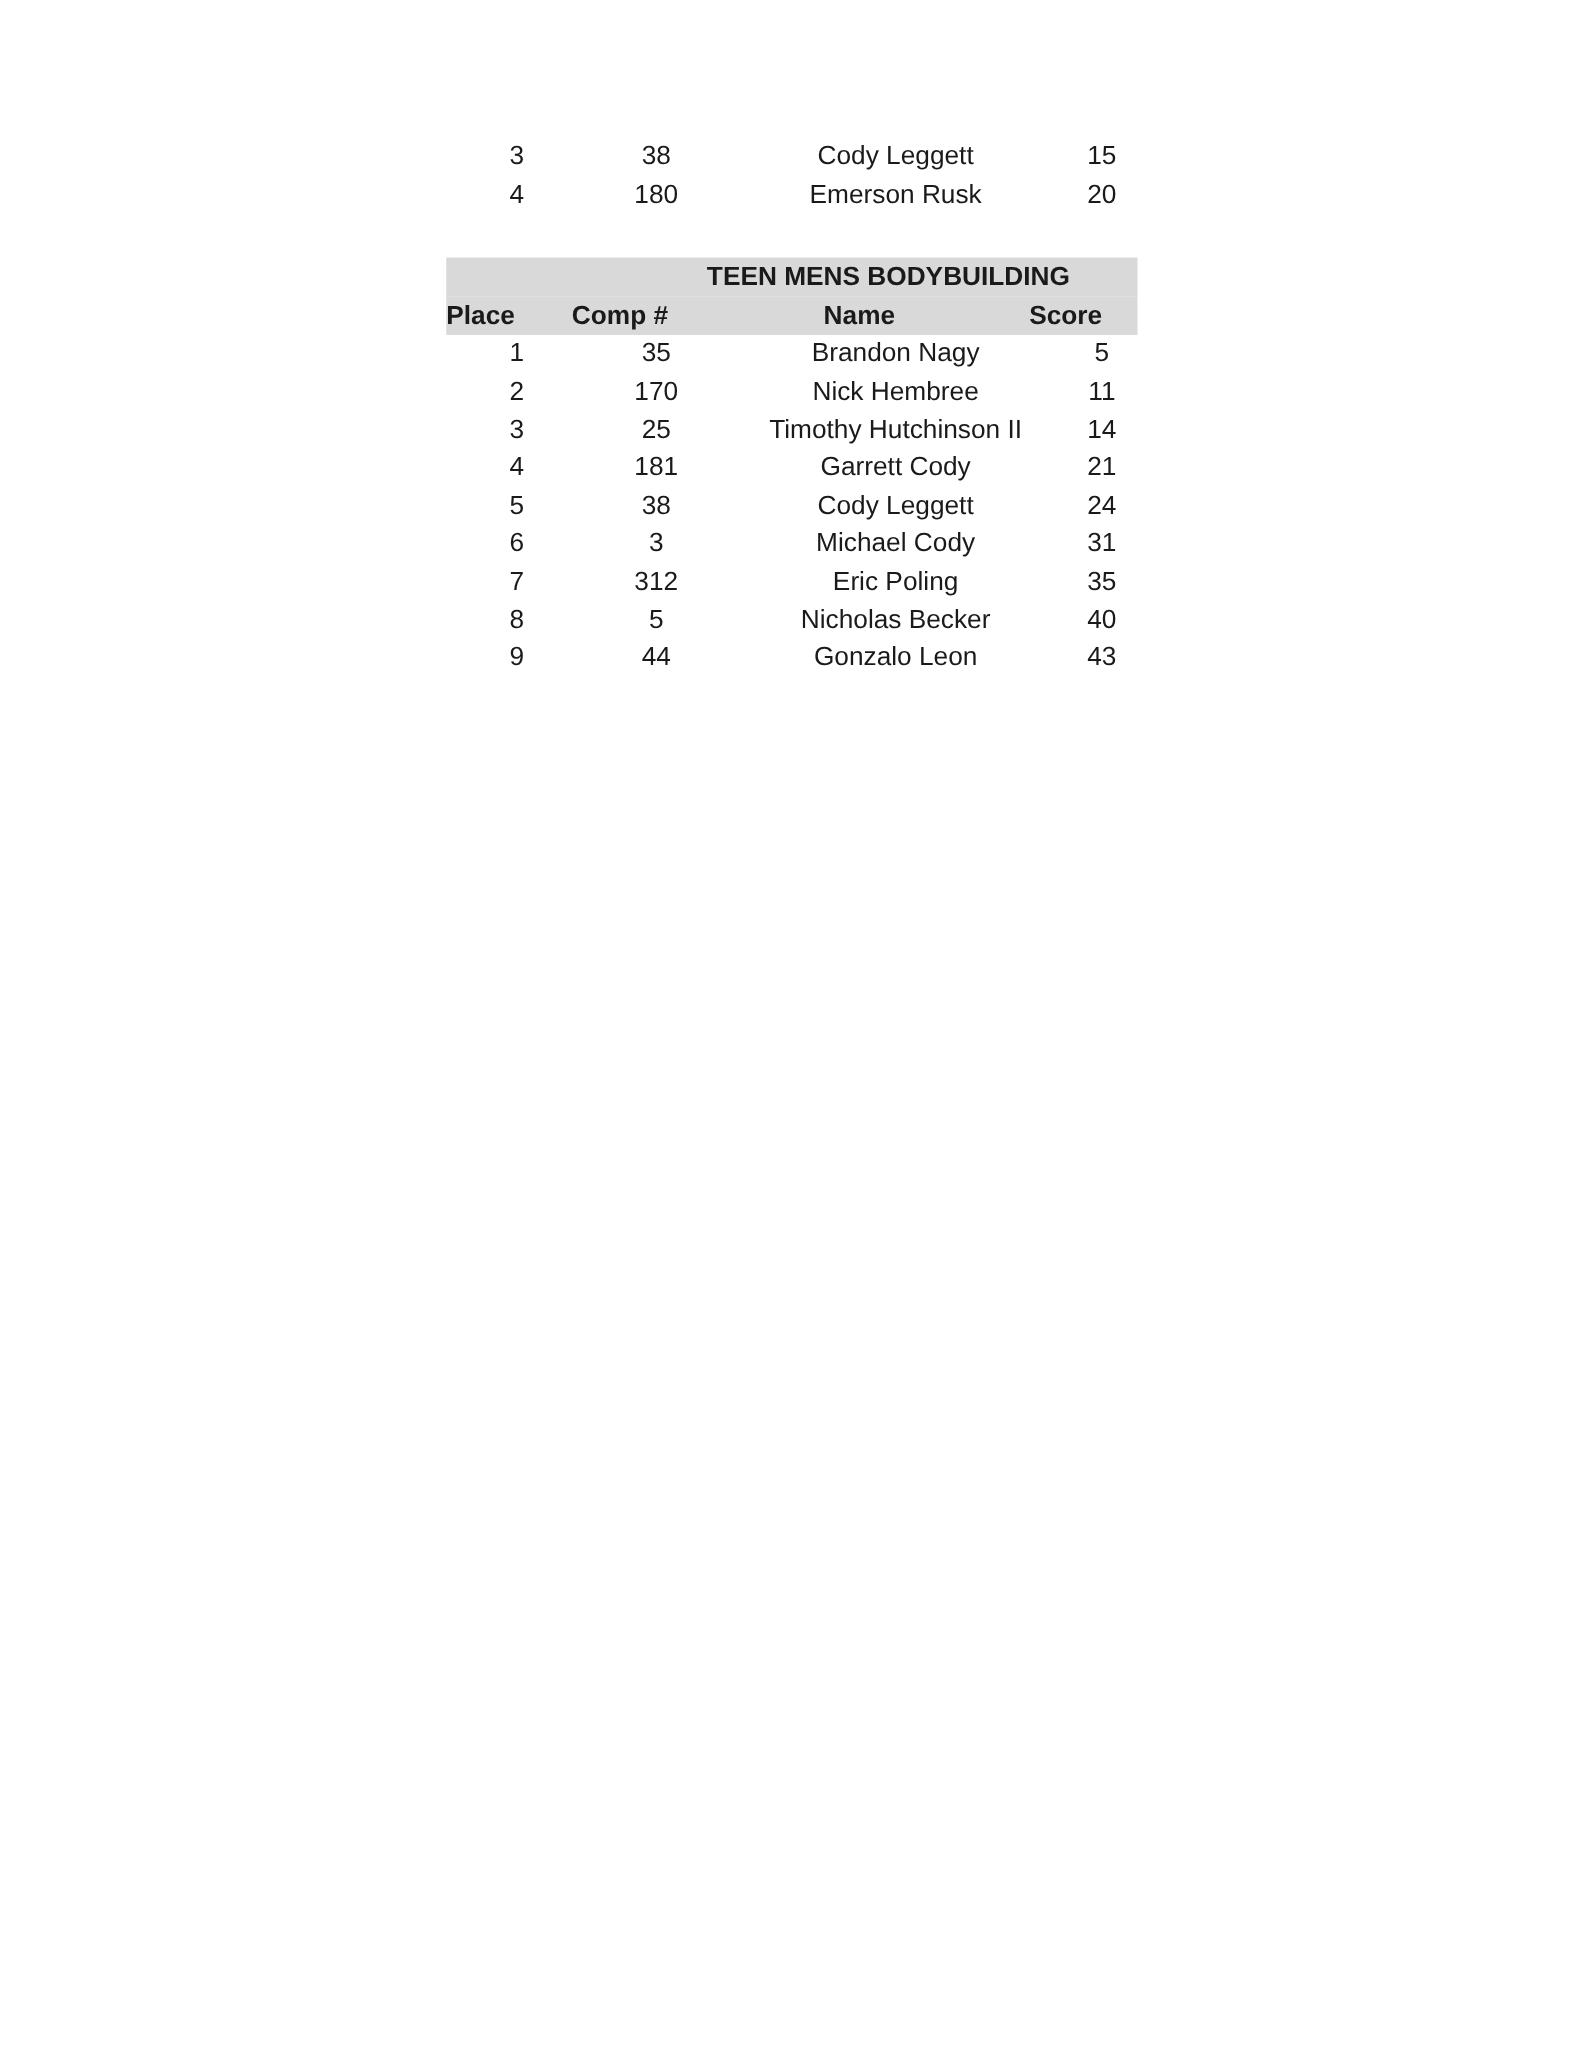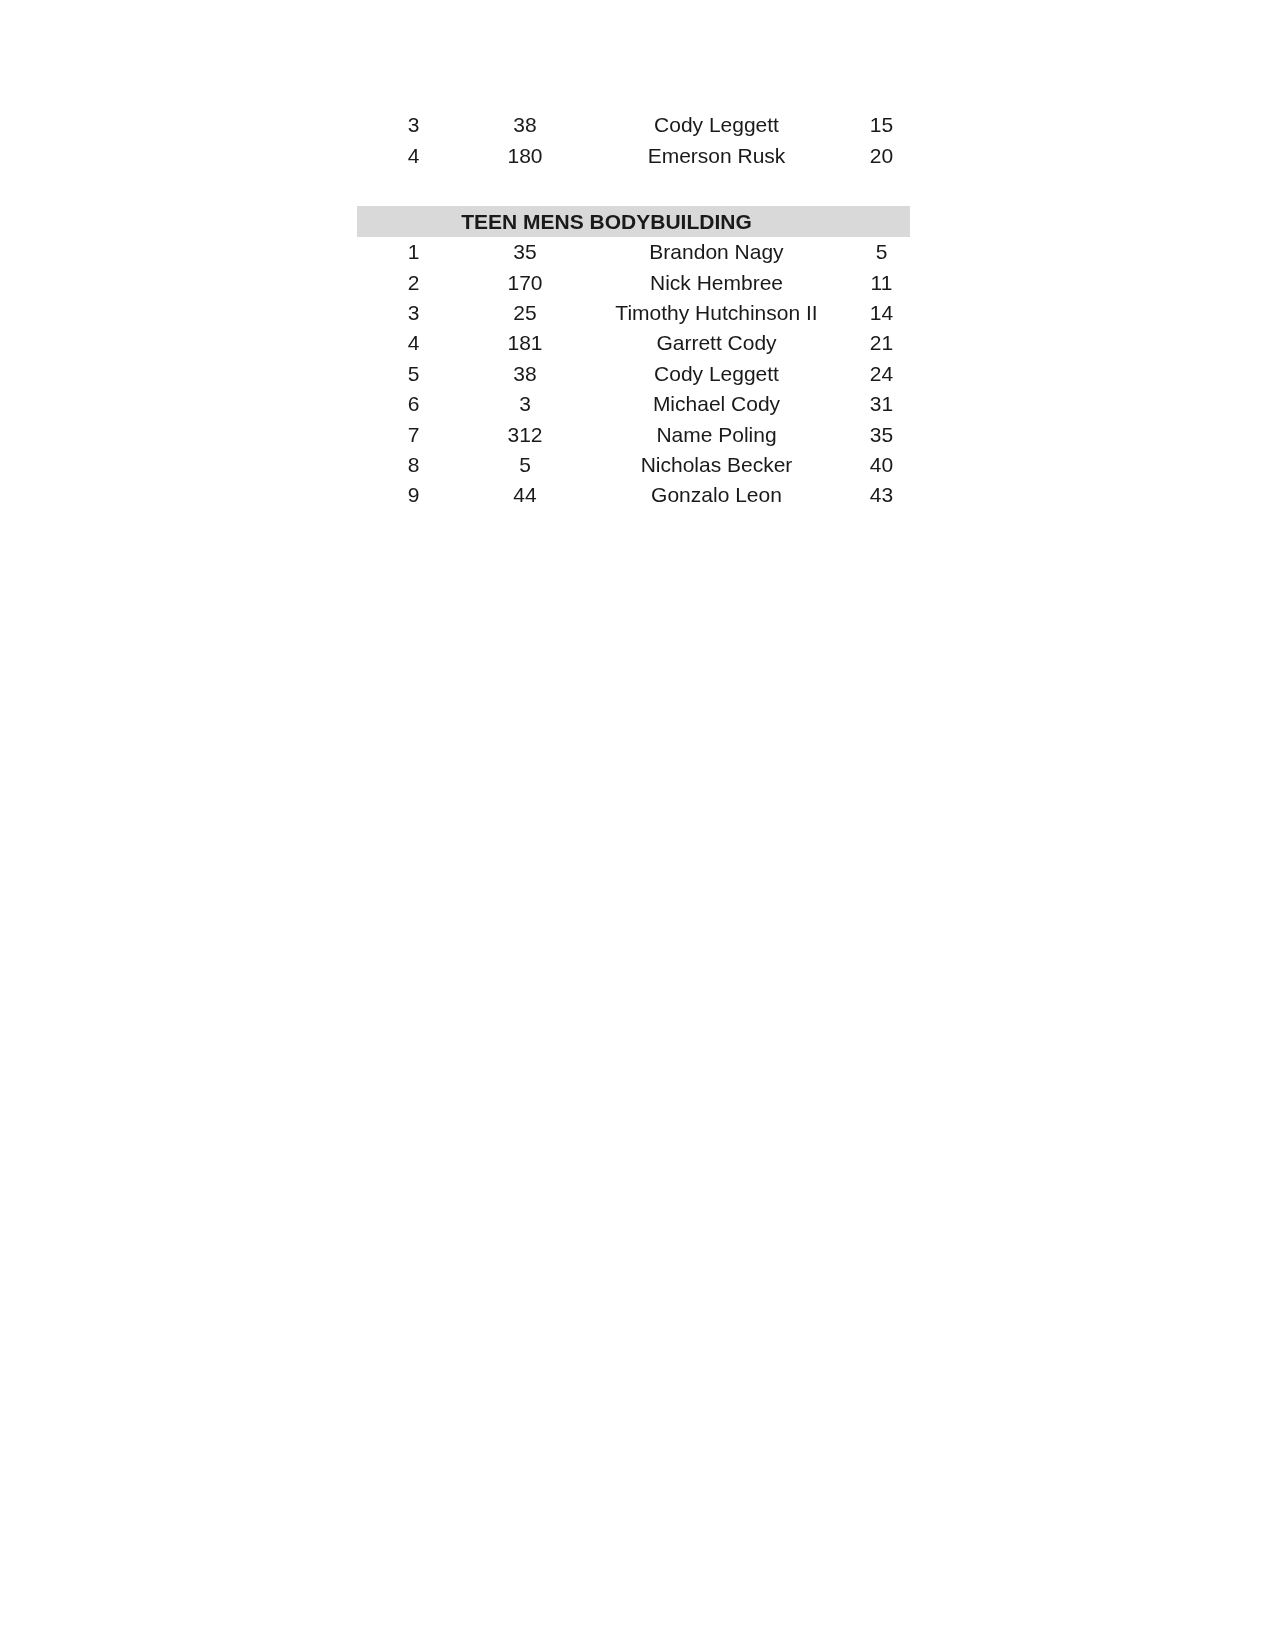--- a/index.html
+++ b/index.html
@@ -27,20 +27,21 @@
   .row {
     display: flex;
     align-items: center;
     height: 30.4px;
     white-space: nowrap;
   }
   .row.band {
     height: 31px;
     background: var(--header-bg, #d9d9d9);
     font-weight: bold;
+    justify-content: flex-end;
   }
   .title-row {
     justify-content: center;
     
     padding-right: 54px;
   }
   .cell { text-align: center; flex: 0 0 auto; }
   .c-place { width: 113px; }
   .c-comp  { width: 110px; }
   .c-name  { width: 215px; margin-left: 29px; }
@@ -65,20 +66,26 @@
       <div class="cell c-score">20</div>
     </div>
   </div>
 
   <div class="tbl" style="top:206px">
 
     <div class="row band title-row">
       <div>TEEN MENS BODYBUILDING</div>
     </div>
 
+    <div class="row band">
+      <div class="cell c-place">Place</div>
+      <div class="cell c-comp">Comp #</div>
+      <div class="cell c-name">Name</div>
+      <div class="cell c-score">Score</div>
+    </div>
 
     <div class="row">
       <div class="cell c-place">1</div>
       <div class="cell c-comp">35</div>
       <div class="cell c-name">Brandon Nagy</div>
       <div class="cell c-score">5</div>
     </div>
     <div class="row">
       <div class="cell c-place">2</div>
       <div class="cell c-comp">170</div>
@@ -105,21 +112,21 @@
     </div>
     <div class="row">
       <div class="cell c-place">6</div>
       <div class="cell c-comp">3</div>
       <div class="cell c-name">Michael Cody</div>
       <div class="cell c-score">31</div>
     </div>
     <div class="row">
       <div class="cell c-place">7</div>
       <div class="cell c-comp">312</div>
-      <div class="cell c-name">Name Poling</div>
+      <div class="cell c-name">Eric Poling</div>
       <div class="cell c-score">35</div>
     </div>
     <div class="row">
       <div class="cell c-place">8</div>
       <div class="cell c-comp">5</div>
       <div class="cell c-name">Nicholas Becker</div>
       <div class="cell c-score">40</div>
     </div>
     <div class="row">
       <div class="cell c-place">9</div>

